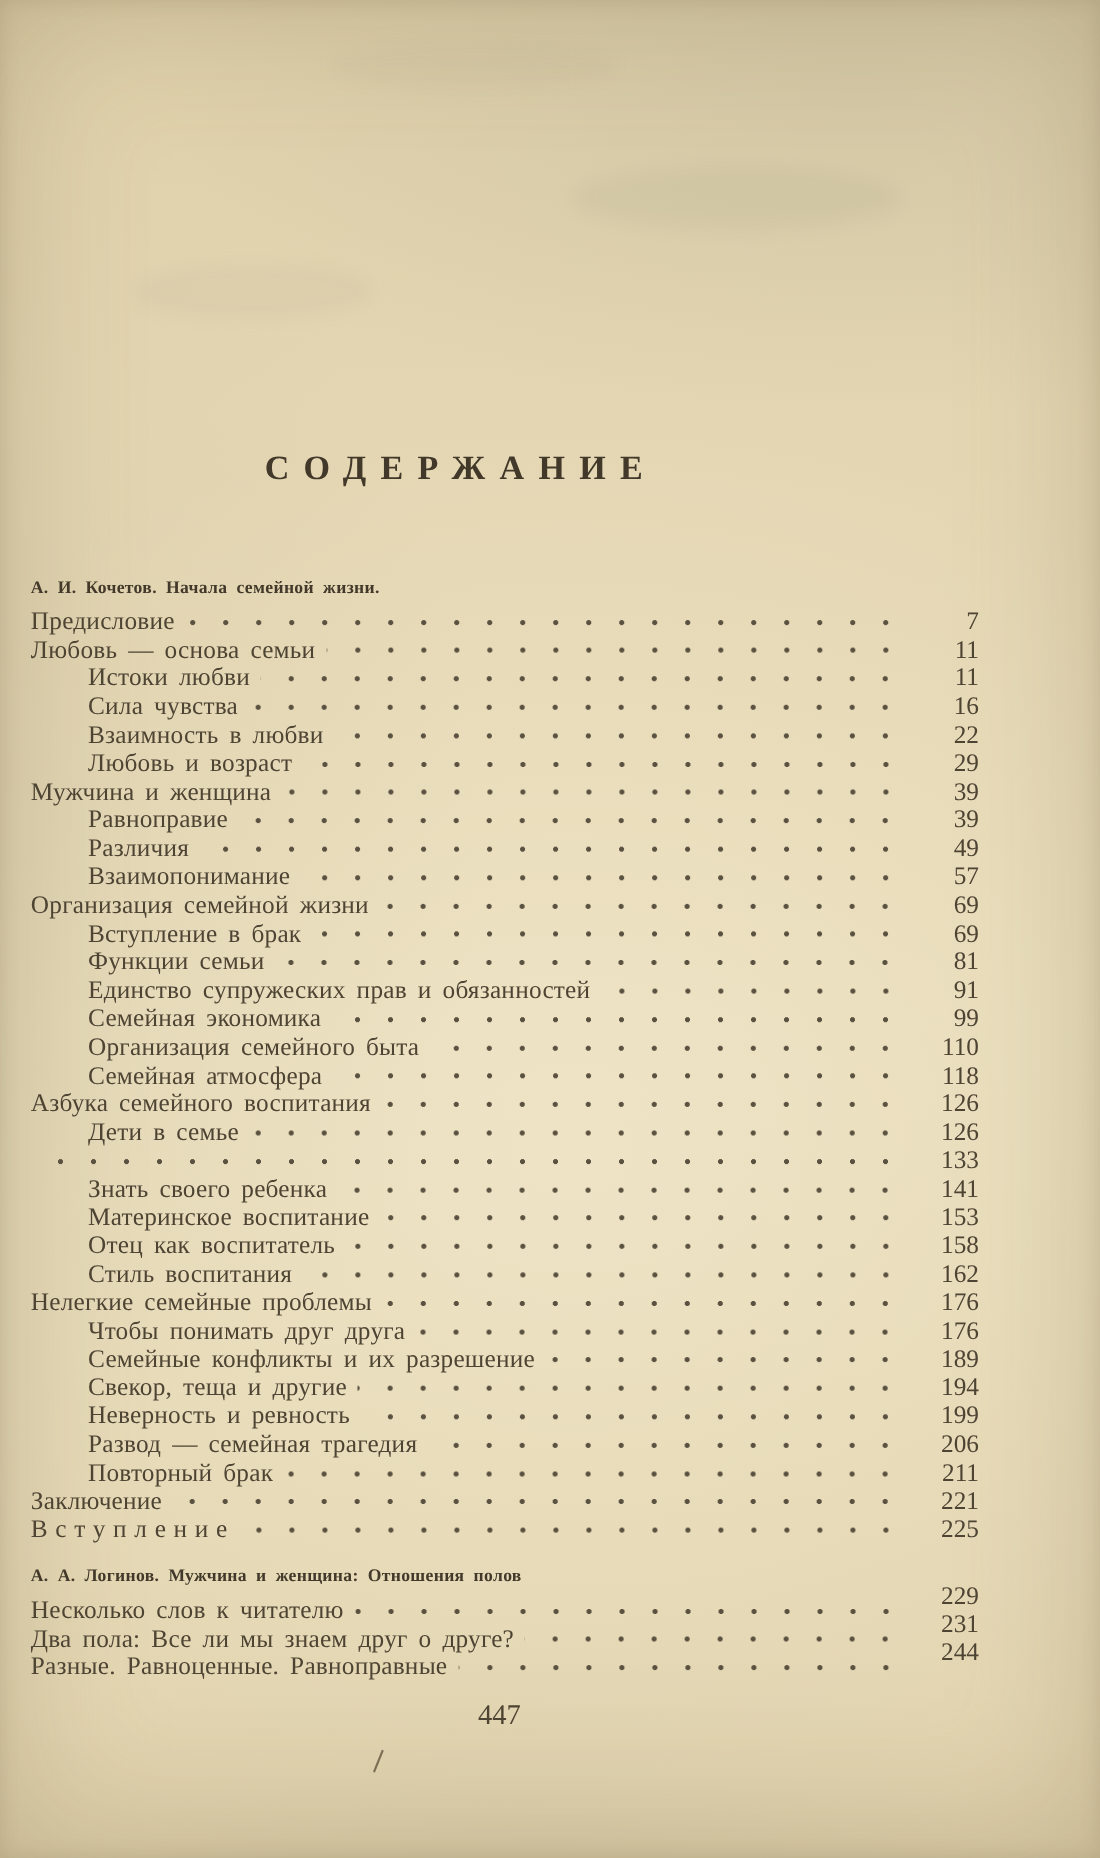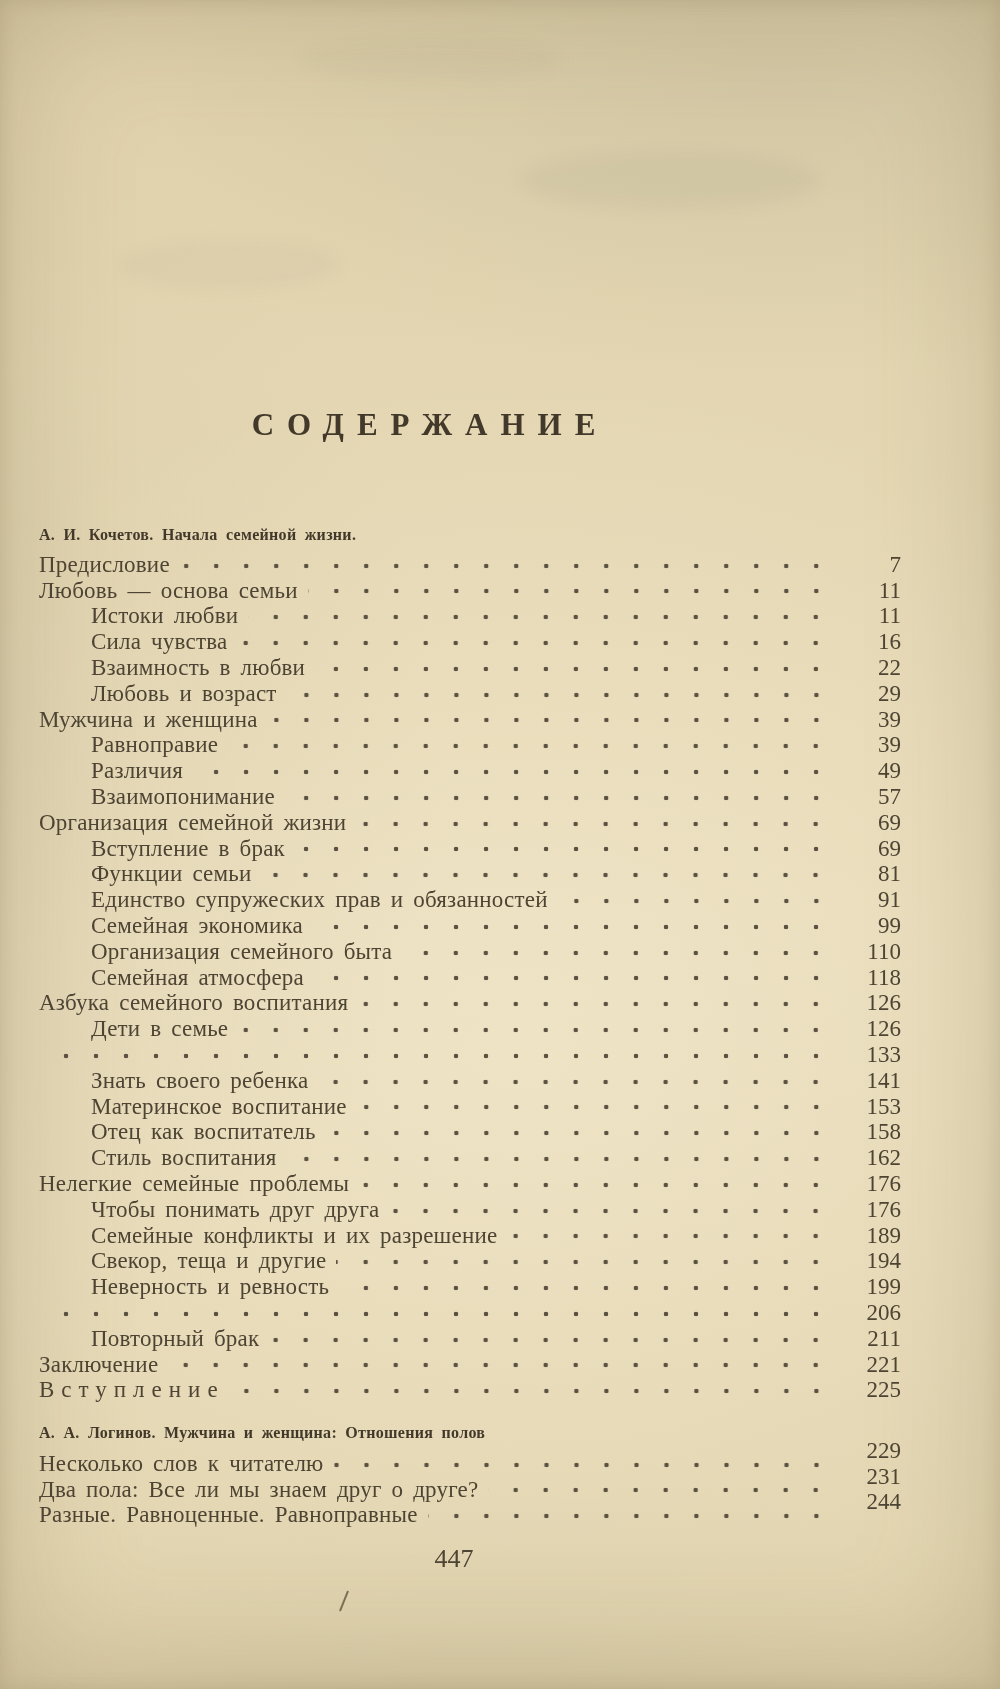--- a/index.html
+++ b/index.html
@@ -17,21 +17,21 @@
       radial-gradient(ellipse 1100px 900px at 52% 62%, rgba(247,239,214,0.50), transparent 75%),
       radial-gradient(ellipse 900px 330px at 50% 101%, rgba(193,180,144,0.28), transparent 70%),
       linear-gradient(180deg, #ddcfa9 0%, #e4d6b2 22%, #e6d9b6 55%, #e1d3ae 100%);
     box-shadow: inset 0 0 130px rgba(115,100,65,0.28), inset 0 0 18px rgba(110,95,60,0.18);
   }
   .smudge { position:absolute; border-radius:50%; filter:blur(7px); background:rgba(150,152,130,0.10); }
   .smudge.s1 { left:520px; top:150px; width:300px; height:60px; }
   .smudge.s2 { left:300px; top:40px;  width:260px; height:40px; background:rgba(160,158,132,0.08); }
   .smudge.s3 { left:120px; top:240px; width:220px; height:50px; background:rgba(150,148,126,0.07); }
 
-  .content { position:absolute; left:39px; top:0; width:862px; }
+  .content { position:absolute; left:28px; top:0; width:862px; }
 
   .title {
     margin:0; margin-top:406px;
     text-align:center; transform:translateX(-40px);
     font-size:31px; font-weight:bold; letter-spacing:13px;
     color:var(--heading-ink,#42392a);
     line-height:38px; white-space:nowrap;
   }
 
   .toc { margin-top:78px; }
@@ -224,20 +224,21 @@
           <span class="label">Свекор, теща и другие</span>
           <span class="leader"></span>
           <span class="num">194</span>
         </div>
         <div class="row indent1">
           <span class="label">Неверность и ревность</span>
           <span class="leader"></span>
           <span class="num">199</span>
         </div>
         <div class="row indent1">
+          <span class="label">Развод — семейная трагедия</span>
           <span class="leader"></span>
           <span class="num">206</span>
         </div>
         <div class="row indent1">
           <span class="label">Повторный брак</span>
           <span class="leader"></span>
           <span class="num">211</span>
         </div>
         <div class="row">
           <span class="label">Заключение</span>

